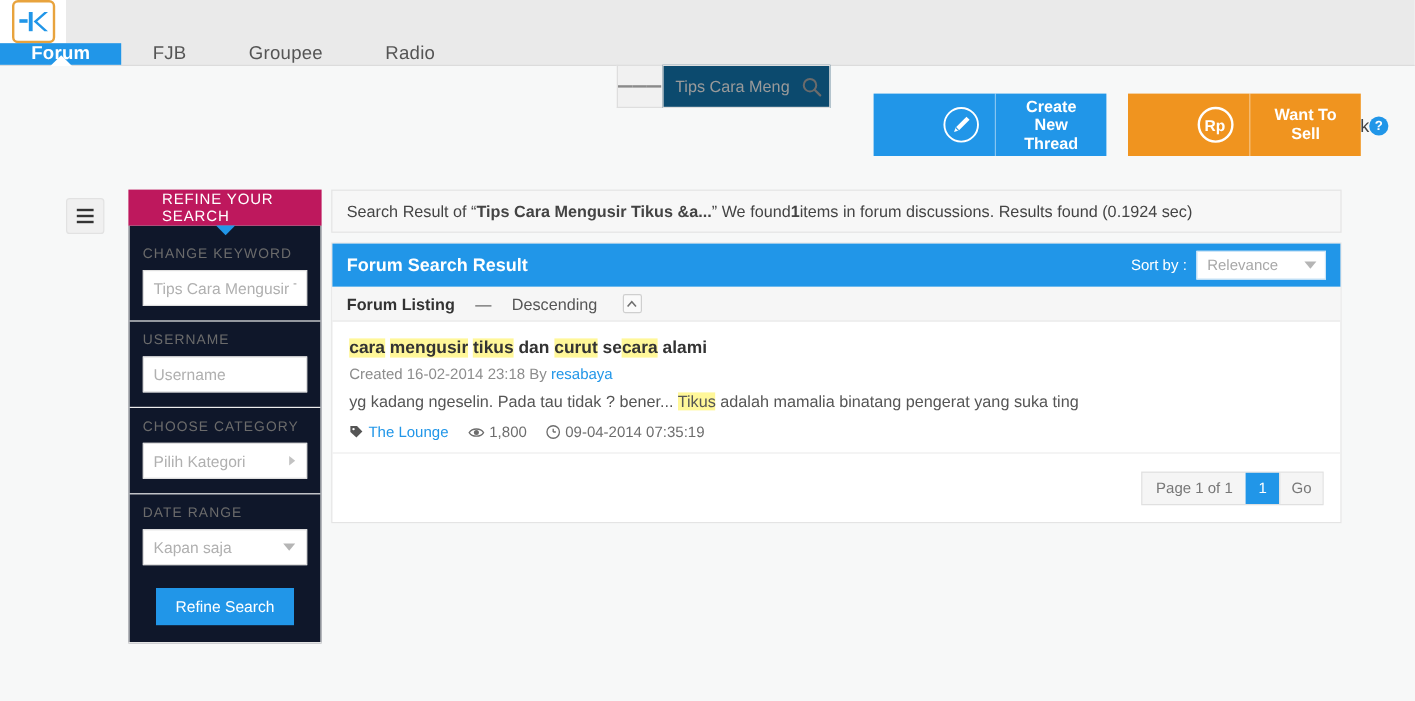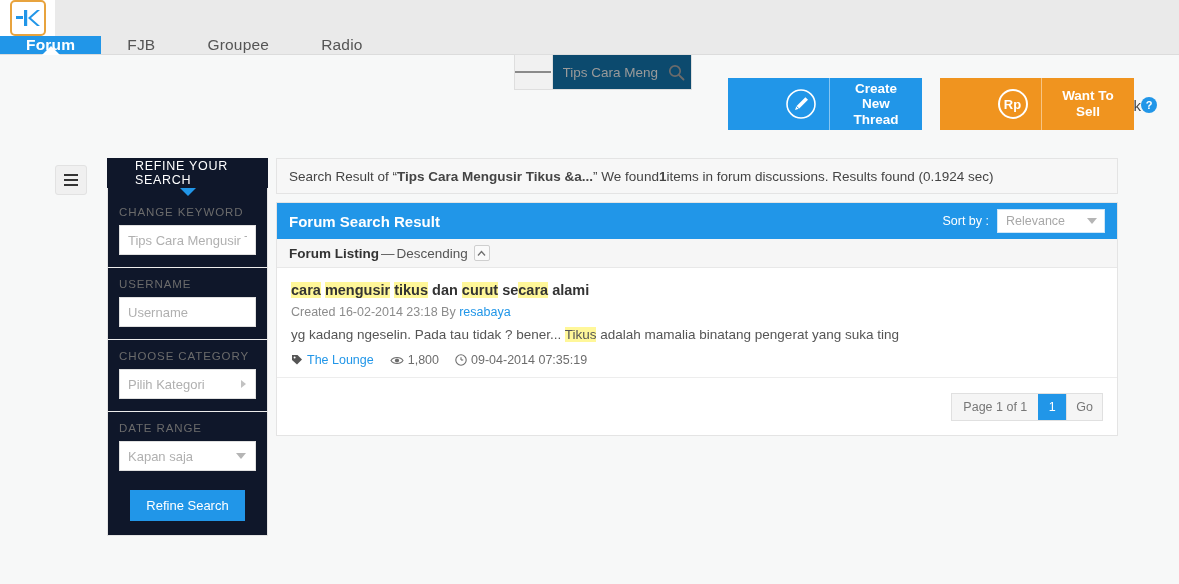--- a/index.html
+++ b/index.html
@@ -175,21 +175,21 @@
   }
 
   
   .sidebar {
     position: absolute;
     left: 107px; top: 0;
     width: 161px;
   }
   .refine-tab {
     position: relative;
-    background: #0f172a;
+    background: #be185d;
     color: #fff;
     height: 30px;
     display: flex; align-items: center; justify-content: center;
     font-size: 12.5px;
     letter-spacing: .7px;
     cursor: pointer;
     padding-left: 28px;
   }
   .refine-tab::after {
     content: "";
@@ -317,21 +317,21 @@
   }
 
   .listing-bar {
     background: #f6f6f6;
     border-bottom: 1px solid #e8e8e8;
     height: 29px;
     display: flex; align-items: center;
     padding: 0 12px;
     font-size: 13.5px;
     color: #555;
-    gap: 2px;
+    gap: 17px;
   }
   .listing-bar b { color: #333; }
   .sort-dir {
     width: 16px; height: 16px;
     border: 1px solid #cfcfcf;
     border-radius: 2px;
     background: #fafafa;
     display: flex; align-items: center; justify-content: center;
     cursor: pointer;
     margin-left: 4px;

